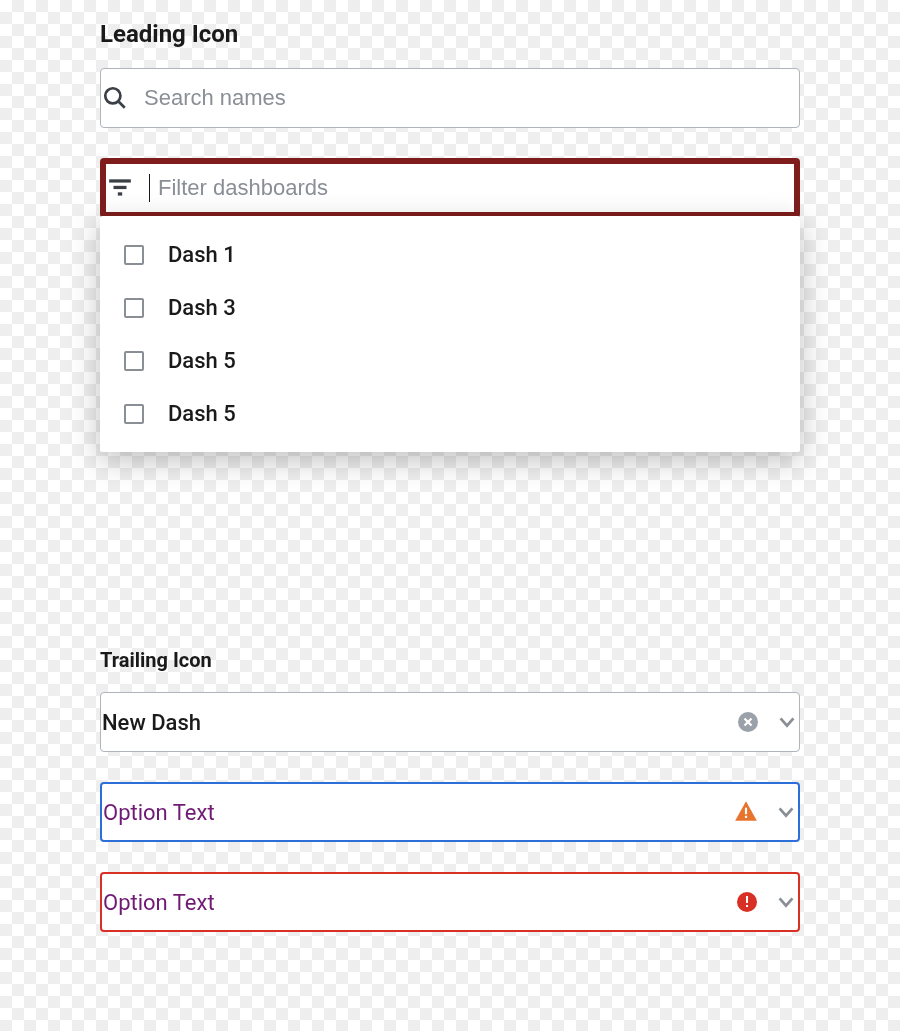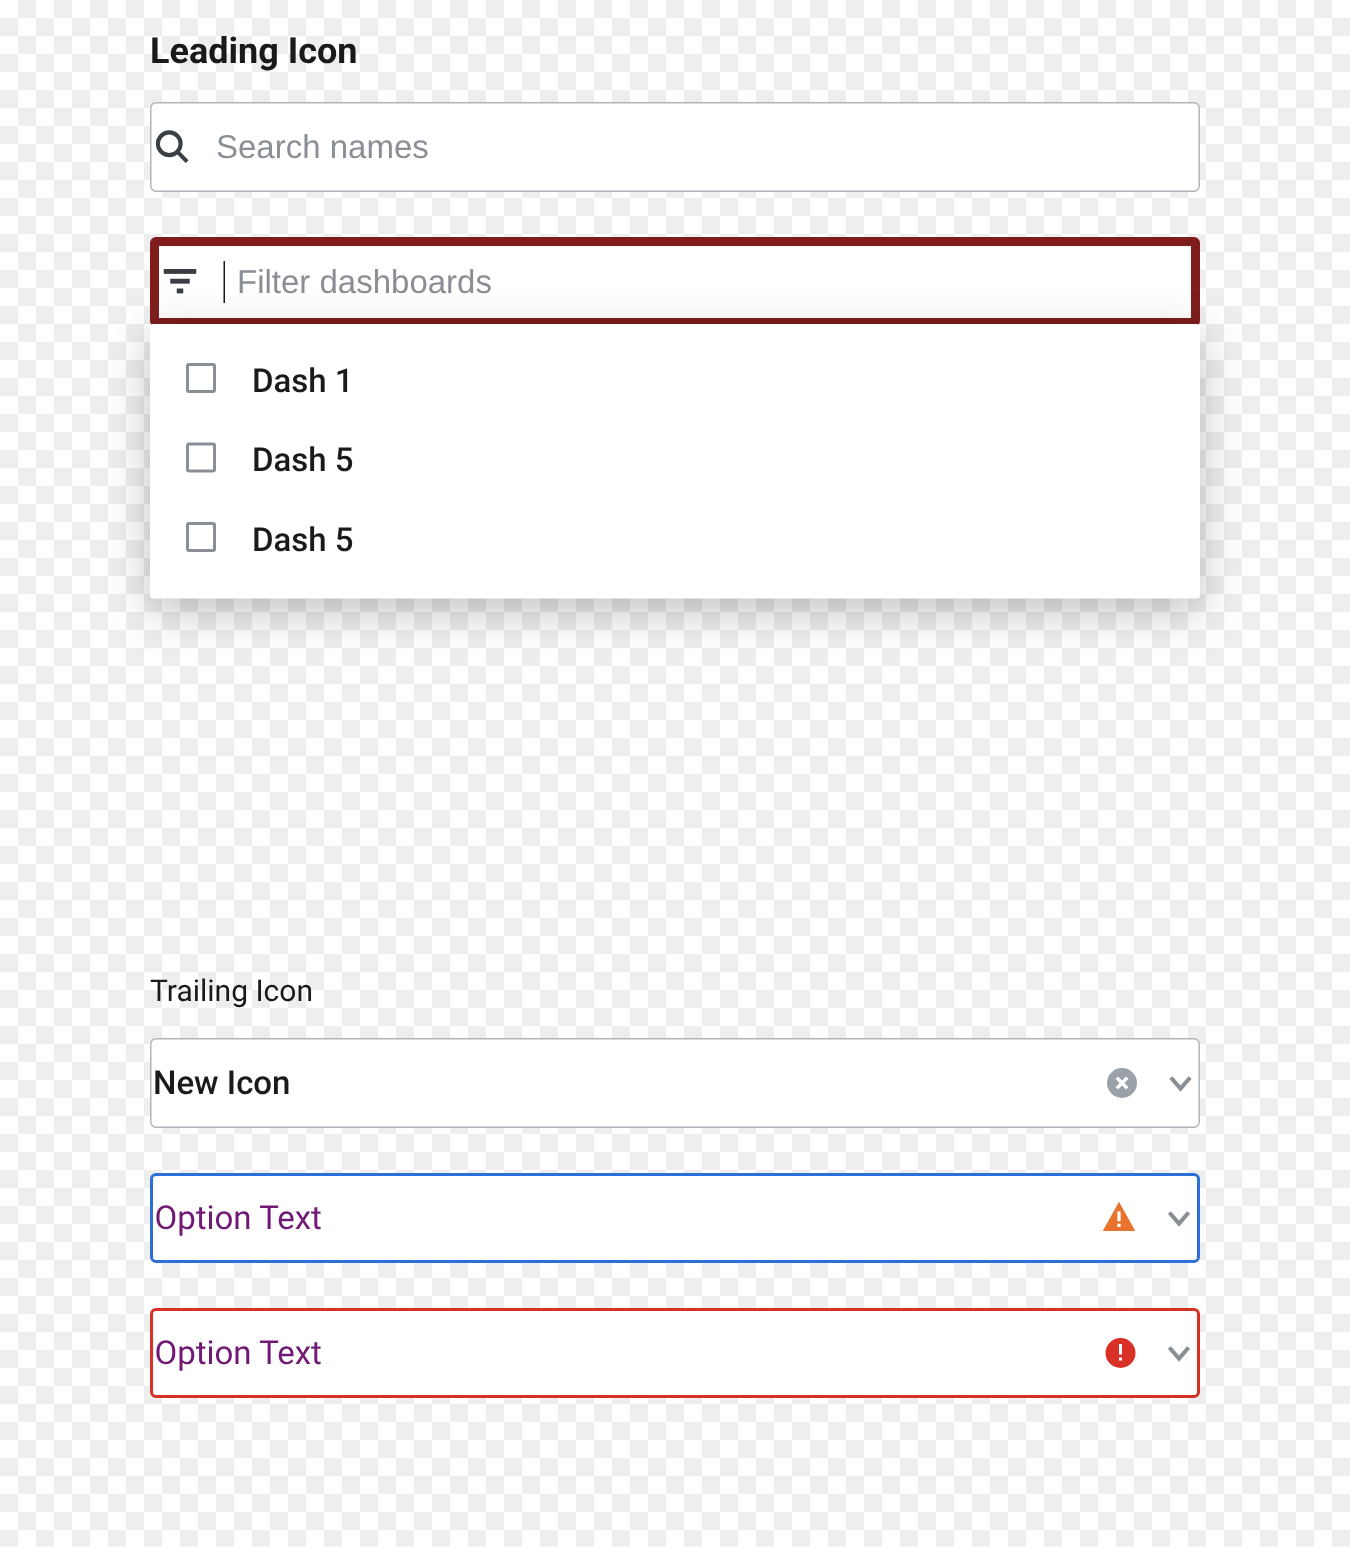--- a/index.html
+++ b/index.html
@@ -18,21 +18,21 @@
     padding: 20px 100px 0 100px;
     position: relative;
   }
   .section-label {
     font-weight: 700;
     font-size: 24px;
     color: #1a1a1a;
     margin-bottom: 20px;
   }
   .section2-label {
-    font-weight: 400;
+    font-weight: 700;
     font-size: 20px;
     color: #1a1a1a;
     margin-bottom: 20px;
     margin-top: 430px;
   }
   .field {
     display: flex;
     align-items: center;
     height: 60px;
     border: 1px solid #b0b5bb;
@@ -76,21 +76,21 @@
     left: 100px;
     right: 100px;
     top: 216px;
     background: #fff;
     border-radius: 2px;
     box-shadow: 0 8px 30px rgba(0,0,0,0.25);
     padding: 12px 0;
   }
   .option-row {
     display: flex;
-    align-items: flex-start;
+    align-items: center;
     gap: 24px;
     padding: 14px 24px;
     font-size: 22px;
     color: #1a1a1a;
     font-weight: 500;
   }
   .checkbox {
     width: 20px;
     height: 20px;
     border: 2px solid #8a8f96;
@@ -125,32 +125,36 @@
   <input type="text" placeholder="Filter dashboards" style="">
 </div>
 
 <div class="dropdown-panel">
   <div class="option-row">
     <span class="checkbox"></span>
     <span>Dash 1</span>
   </div>
   <div class="option-row">
     <span class="checkbox"></span>
+    <span>Dash 3</span>
+  </div>
+  <div class="option-row">
+    <span class="checkbox"></span>
     <span>Dash 5</span>
   </div>
   <div class="option-row">
     <span class="checkbox"></span>
     <span>Dash 5</span>
   </div>
 </div>
 
 <div class="section2-label">Trailing Icon</div>
 
 <div class="field">
-  <span class="value-text">New Icon</span>
+  <span class="value-text">New Dash</span>
   <span class="trailing-icon">
     <svg class="icon-svg" width="24" height="24" viewBox="0 0 24 24">
       <circle cx="12" cy="12" r="10" fill="#9aa1a9"></circle>
       <line x1="8.5" y1="8.5" x2="15.5" y2="15.5" stroke="#fff" stroke-width="2.2"></line>
       <line x1="15.5" y1="8.5" x2="8.5" y2="15.5" stroke="#fff" stroke-width="2.2"></line>
     </svg>
   </span>
   <span class="trailing-icon">
     <svg class="icon-svg" width="22" height="22" viewBox="0 0 24 24" fill="none" stroke="#8a8f96" stroke-width="3">
       <polyline points="5 8 12 16 19 8"></polyline>

